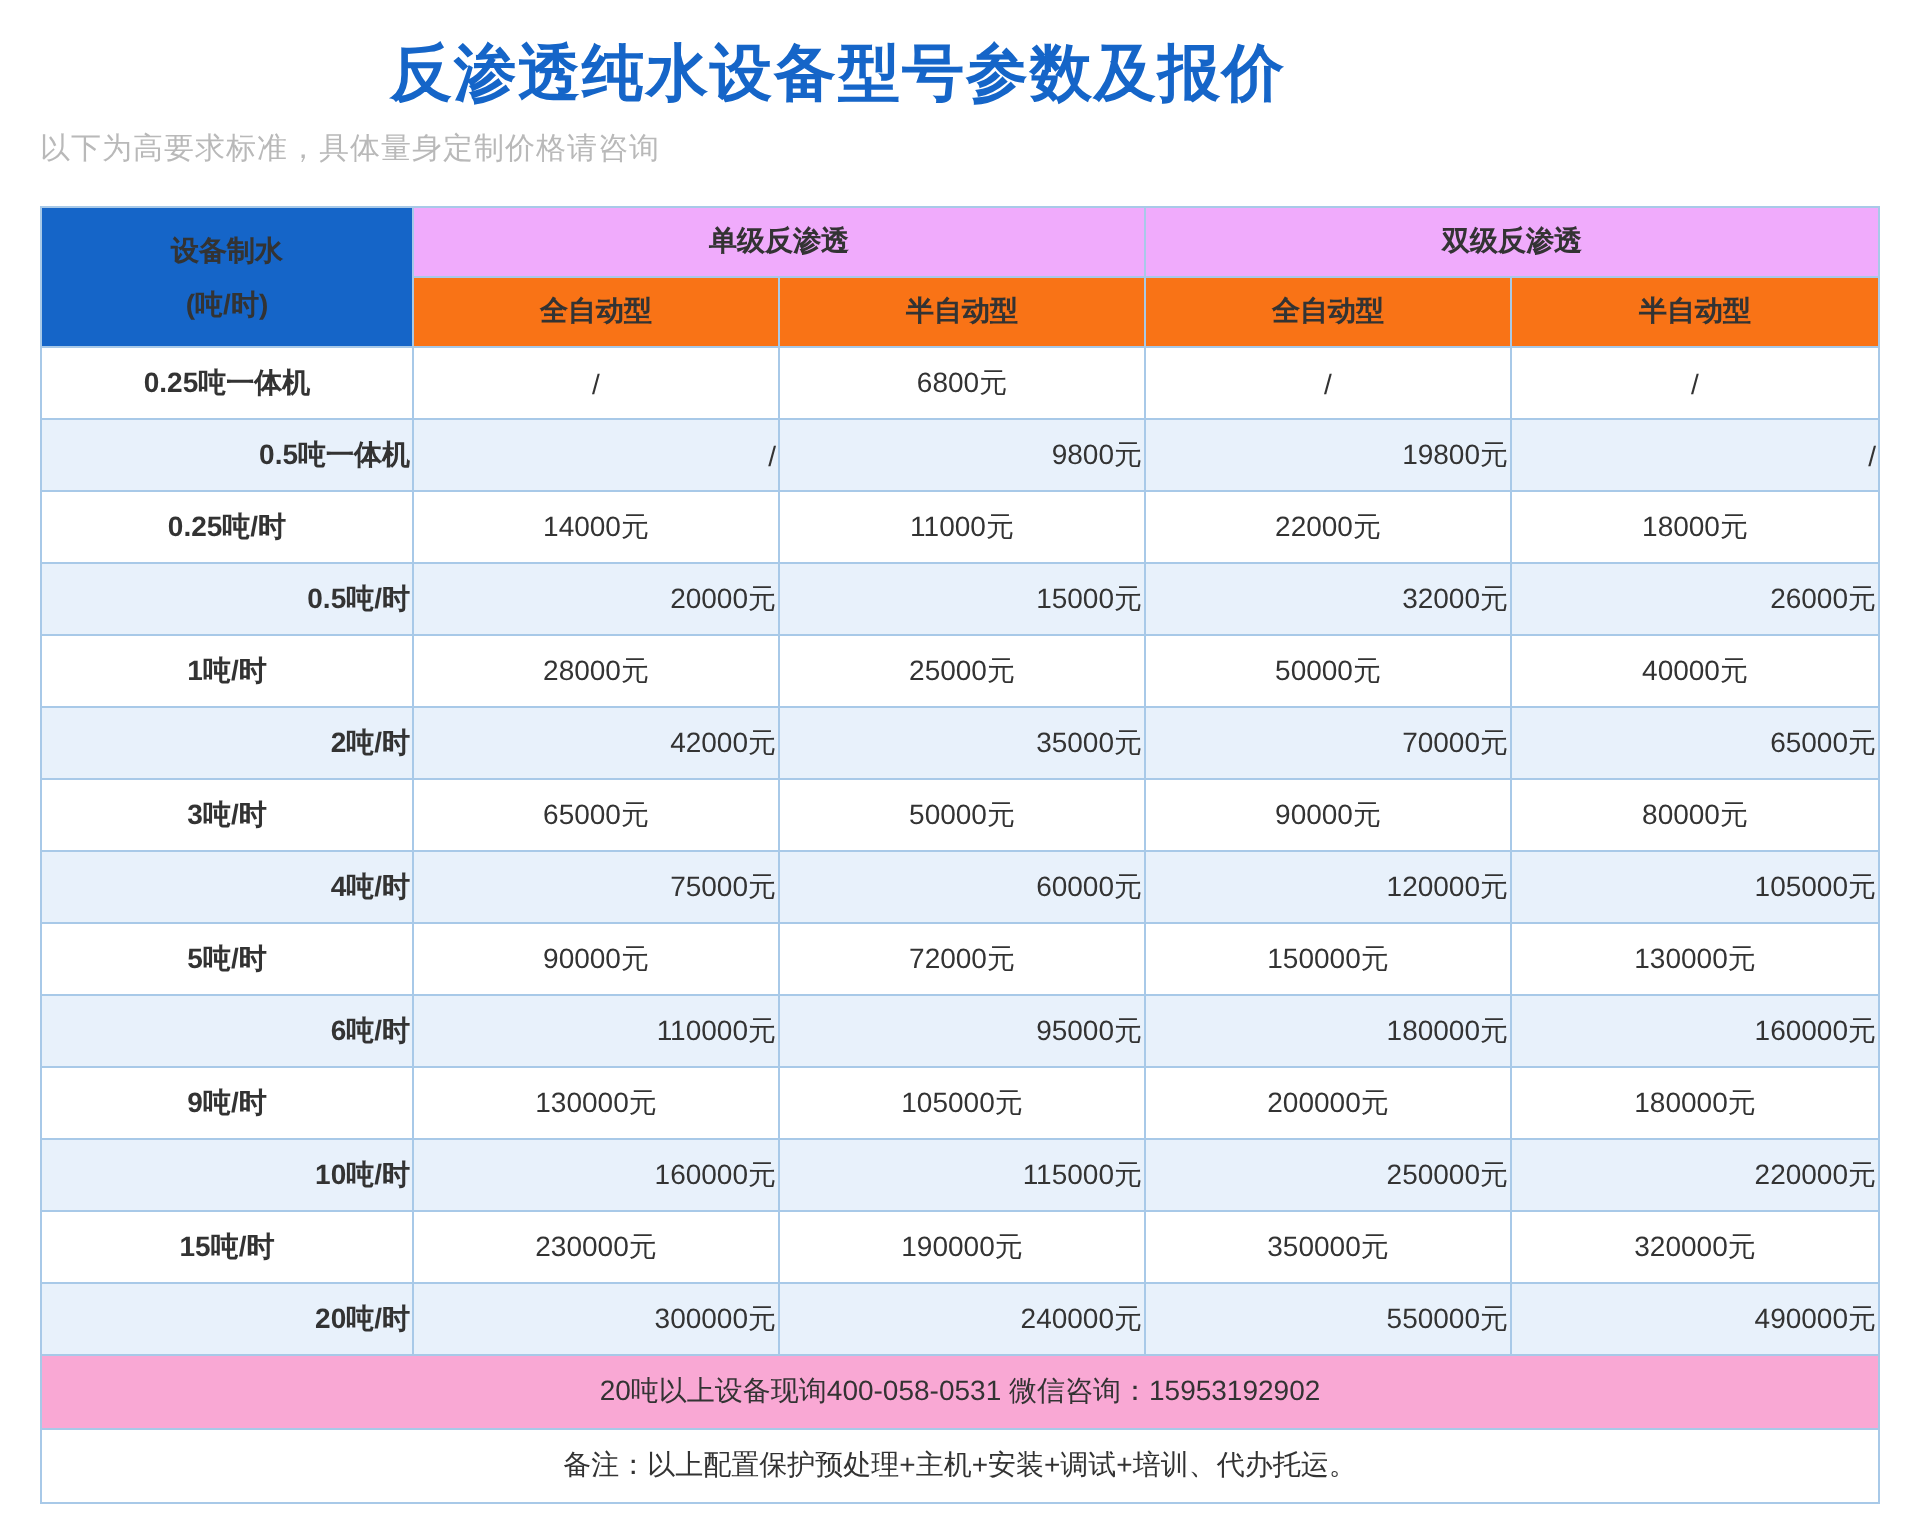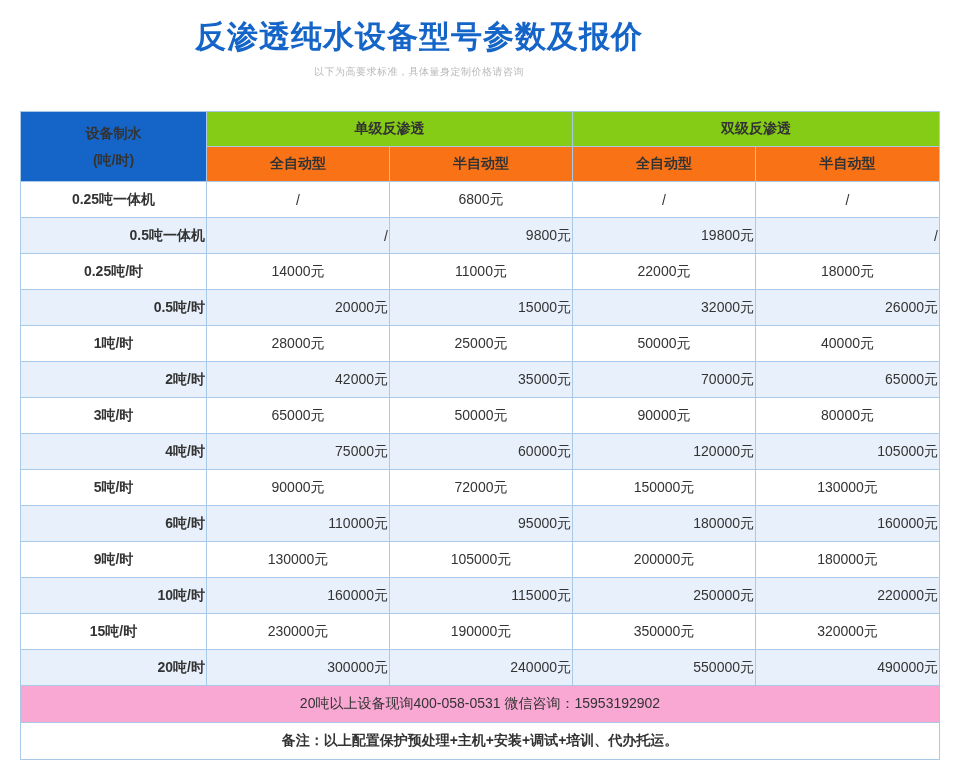--- a/index.html
+++ b/index.html
@@ -24,42 +24,41 @@
   .title {
     text-align: center;
     color: #1565c8;
     font-size: 31px;
     font-weight: bold;
     letter-spacing: 1px;
     padding-top: 18px;
     line-height: 1.2;
   }
   .subtitle {
-    text-align: center;
     color: #b9b9b9;
-    font-size: 10px;
+    font-size: 15px;
     padding-top: 10px;
-    padding-bottom: 32px;
+    padding-bottom: 19px;
     letter-spacing: 0.5px;
   }
   table.price-table {
     width: 919px;
     border-collapse: collapse;
     table-layout: fixed;
     border: 1px solid #a3a3a3;
   }
   table.price-table th,
   table.price-table td {
     border: 1px solid #a8c9e8;
     text-align: center;
     font-size: 14px;
     color: #333333;
   }
   th.head {
-    background: #84cc16;
+    background: #f0abfc;
     color: #ffffff;
     font-weight: bold;
     font-size: 15px;
     height: 32px;
     border: 1px solid #3f84d6;
   }
   th.head-left {
     background: #1565c8;
     color: #ffffff;
     font-weight: bold;
@@ -92,21 +91,21 @@
     background: #f9a8d4;
     height: 34px;
     font-size: 14.5px;
     color: #333333;
   }
   td.note-bold {
     background: #ffffff;
     height: 34px;
     font-size: 15px;
     color: #222222;
-    font-weight: bold;
+    font-weight: normal;
   }
   .col-a { width: 186px; }
   .col-b { width: 183px; }
   .col-c { width: 183px; }
   .col-d { width: 183px; }
   .col-e { width: 184px; }
 </style>
 </head>
 <body>
 

